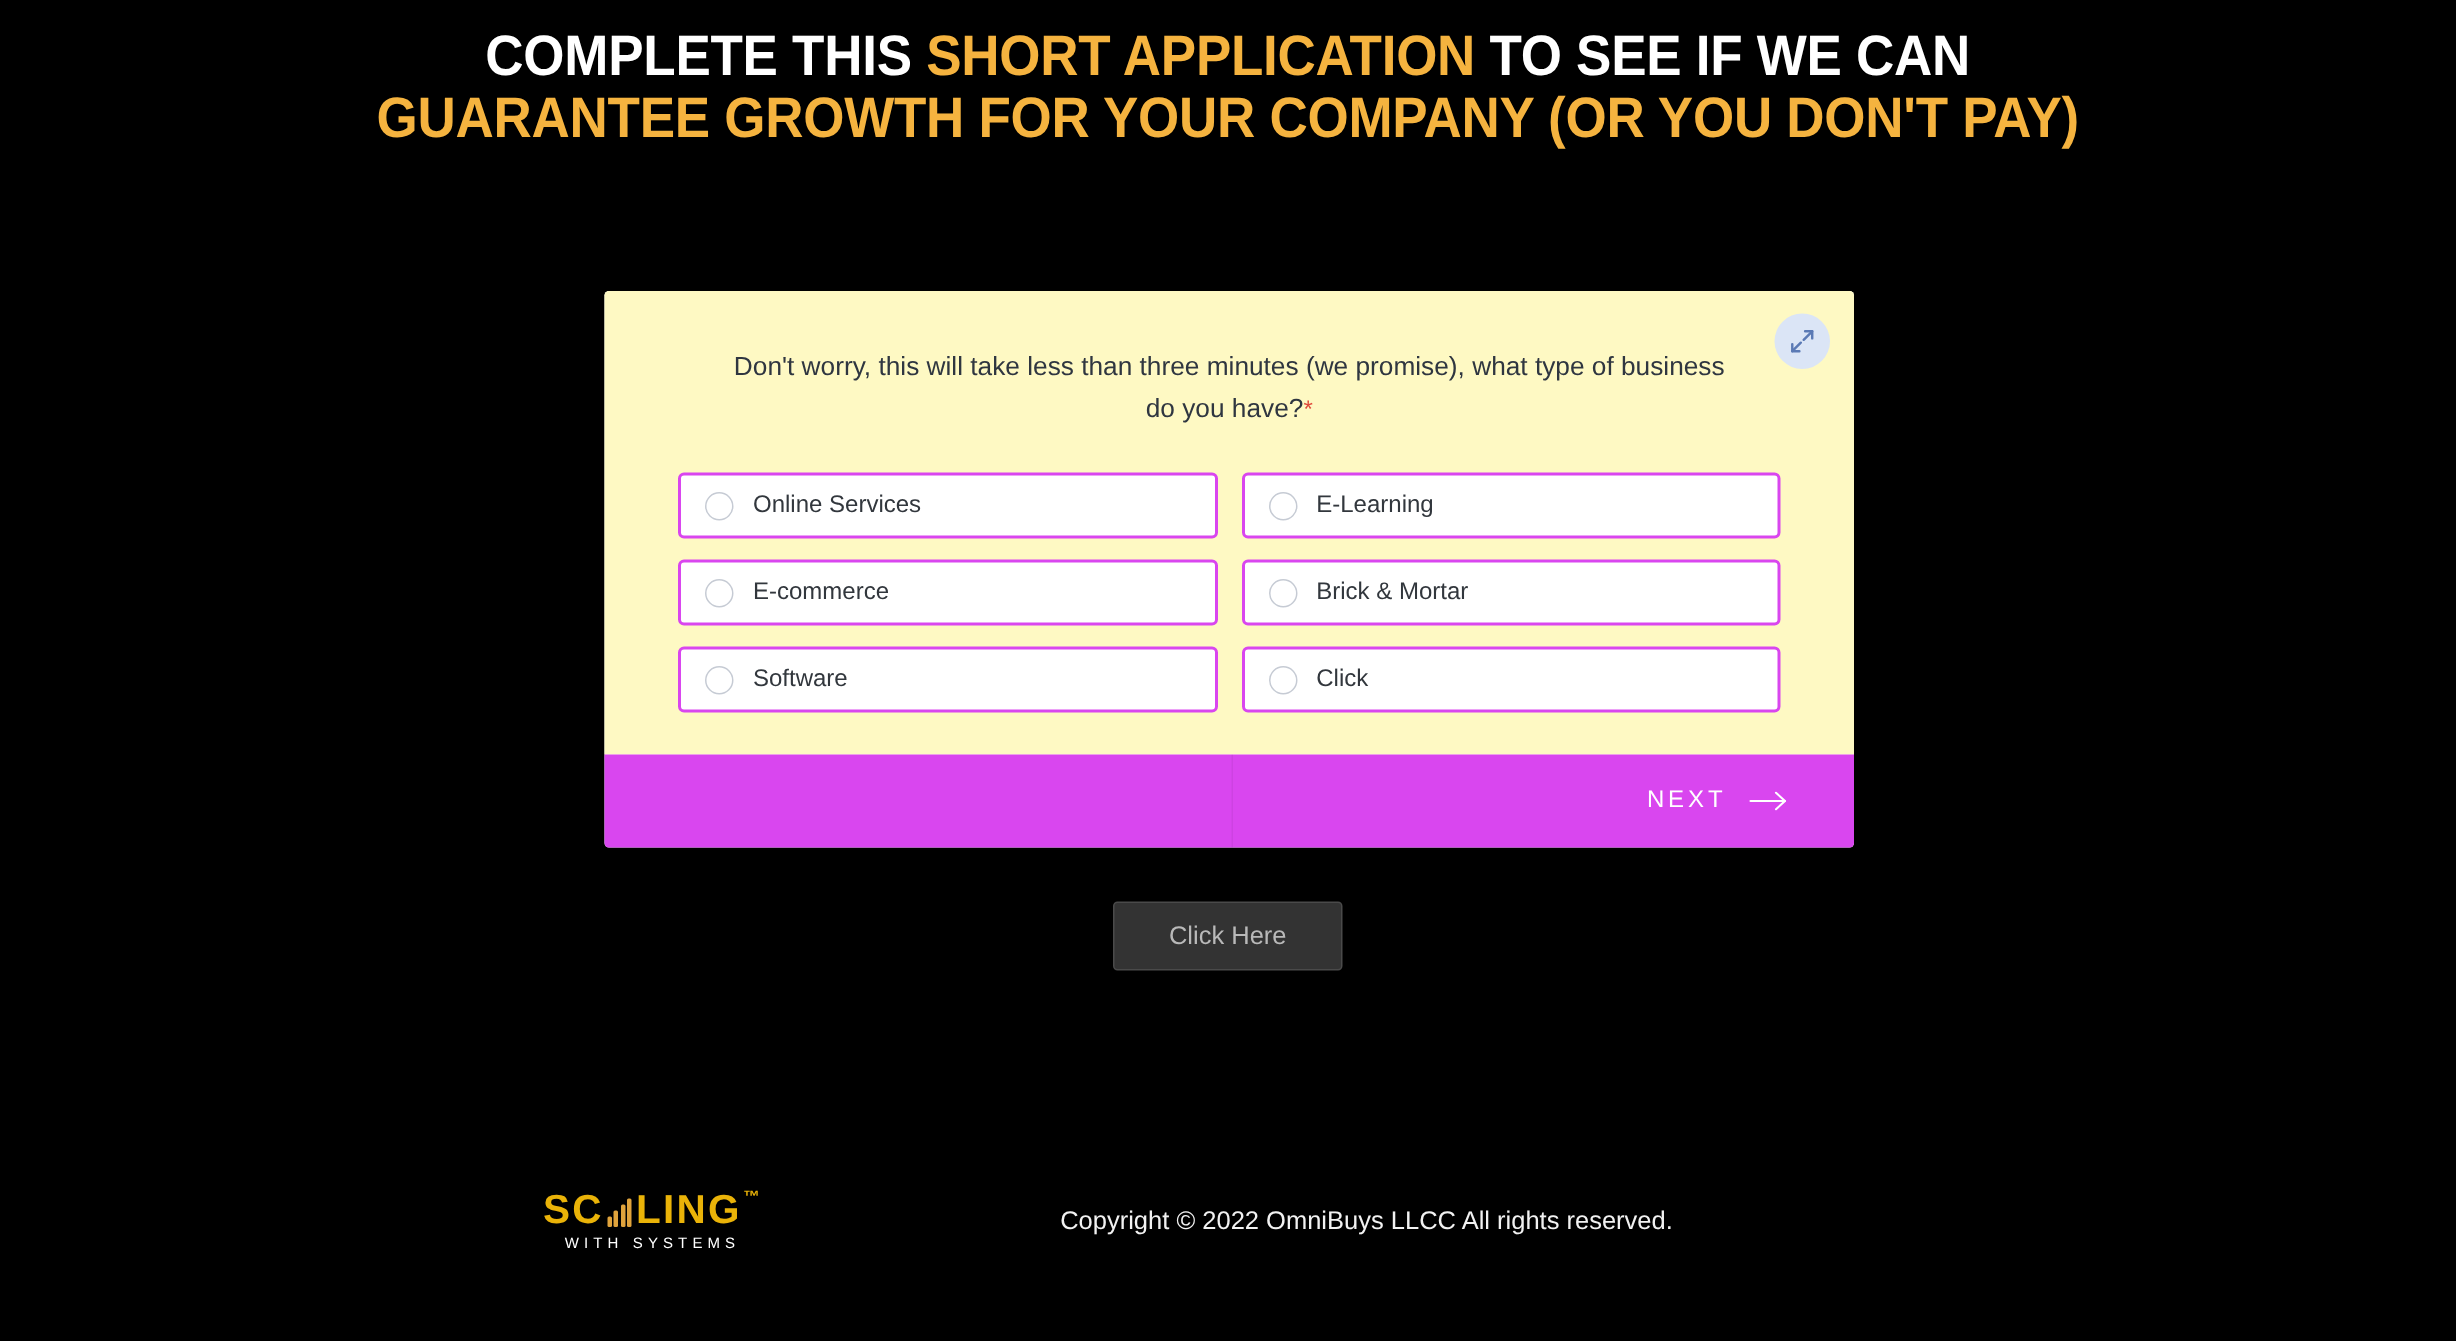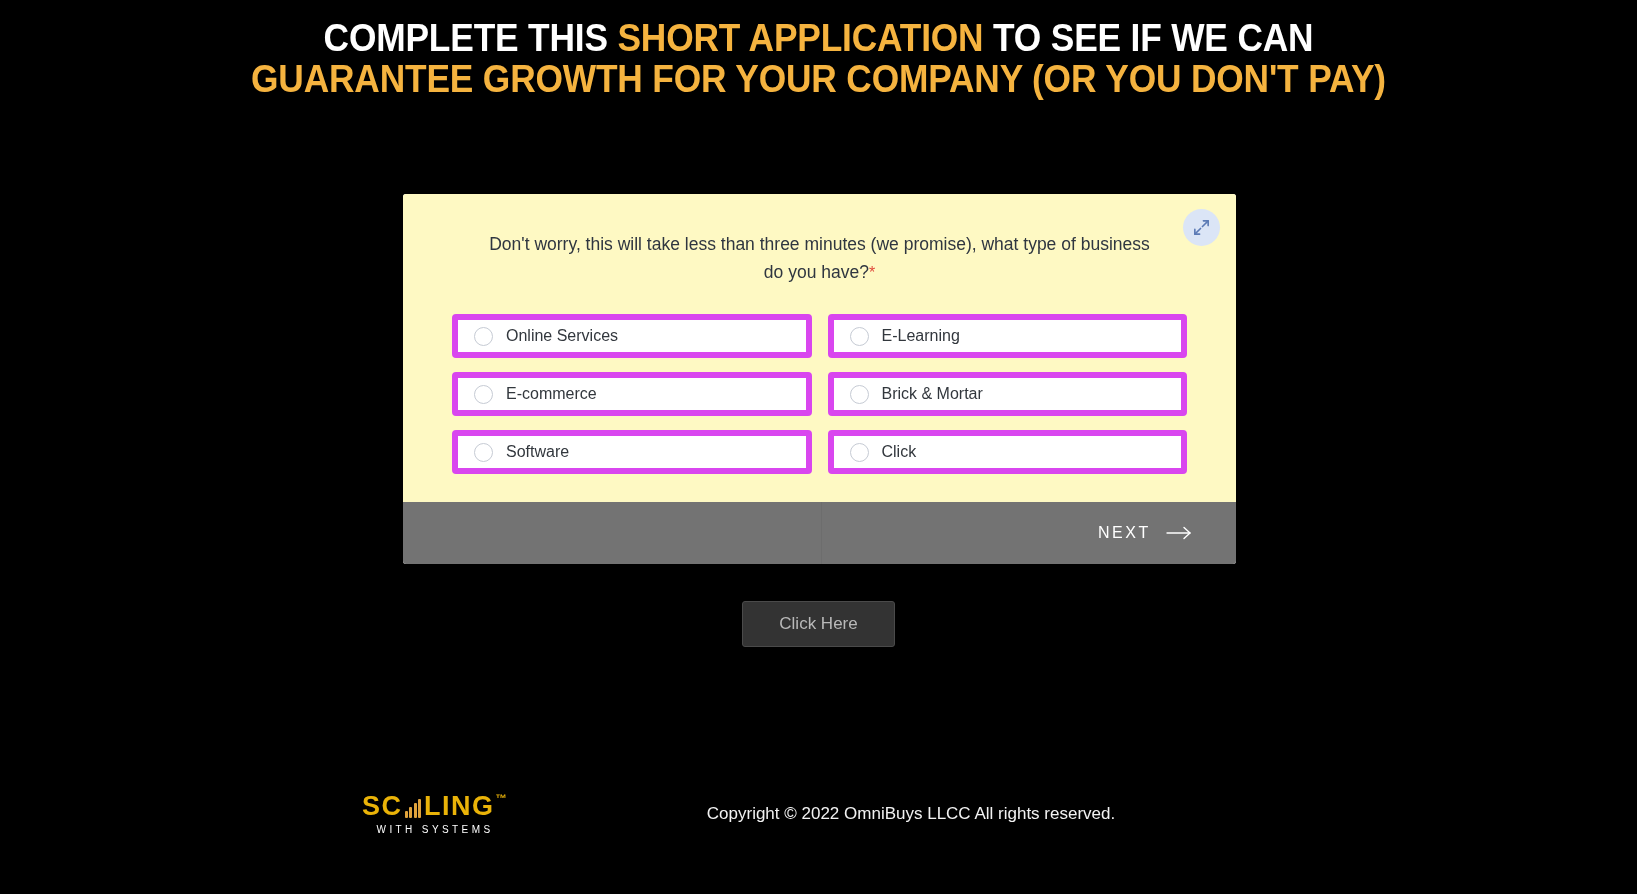--- a/index.html
+++ b/index.html
@@ -87,21 +87,21 @@
     grid-template-columns: 1fr 1fr;
     gap: 14px 16px;
     margin-top: 27px;
   }
   .option {
     display: flex;
     align-items: center;
     gap: 13px;
     height: 44px;
     padding: 0 16px;
-    border: 6px solid #d946ef;
+    border: 2px solid #d946ef;
     border-radius: 4px;
     background: #ffffff;
     cursor: pointer;
   }
   .radio-dot {
     width: 19px;
     height: 19px;
     min-width: 19px;
     border: 1.5px solid #c6cbd4;
     border-radius: 50%;
@@ -111,21 +111,21 @@
     color: #32373d;
     font-size: 16px;
     font-family: "Liberation Sans Narrow", "Liberation Sans", sans-serif;
     white-space: nowrap;
   }
 
   
   .card-footer {
     position: relative;
     height: 62px;
-    background: #737373;
+    background: #d946ef;
     border-radius: 0 0 3px 3px;
     display: flex;
     align-items: center;
     justify-content: flex-end;
     padding-right: 44px;
   }
   .footer-divider {
     position: absolute;
     left: 418px;
     top: 0;

